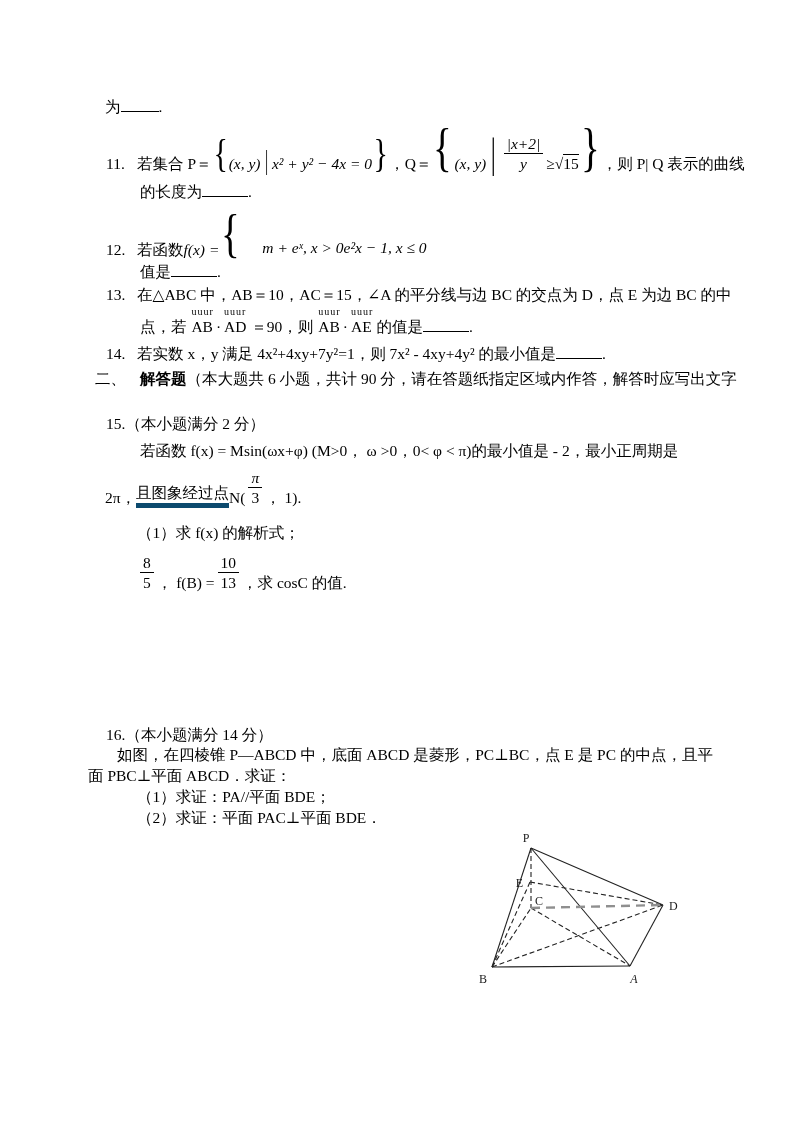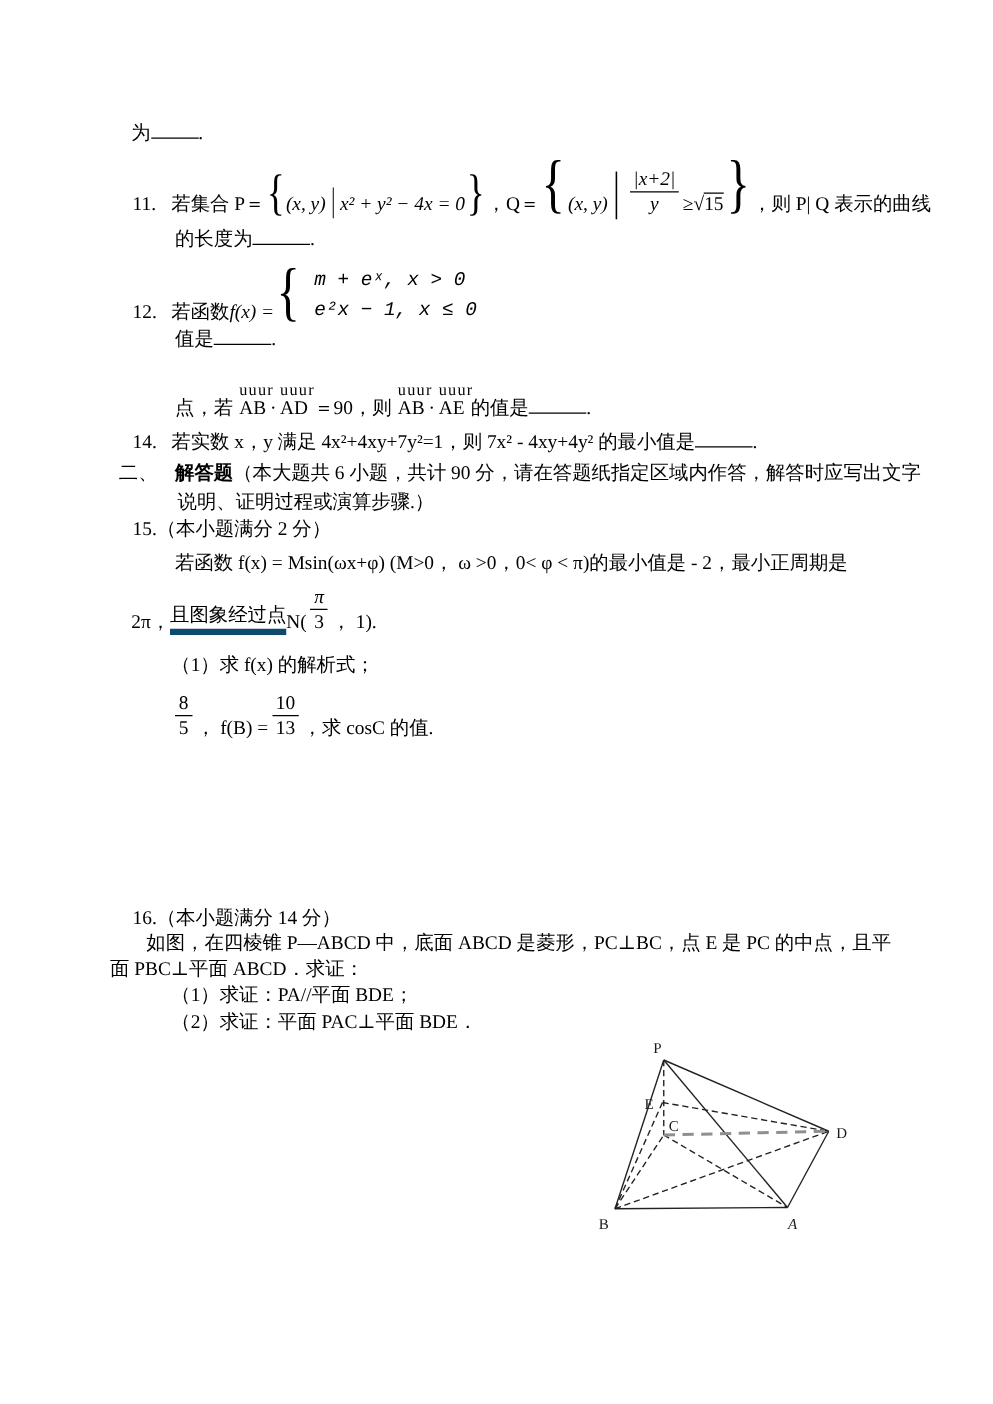--- a/index.html
+++ b/index.html
@@ -15,25 +15,25 @@
   .blank { display:inline-block; width:46px; height:14px; border-bottom:1px solid #000; }
   .blank.sm { width:38px; }
   .math { font-style:italic; }
   .frac { display:inline-block; text-align:center; vertical-align:middle; line-height:1.1; margin:2px 3px; }
   .frac .fn { display:block; border-bottom:1px solid #000; padding:0 3px 1px 3px; }
   .frac .fd { display:block; padding-top:1px; }
   .brace { font-size:40px; font-weight:300; line-height:1; display:inline-block; transform:scaleX(.75); margin:0 -1px; }
   .brace.b52 { font-size:52px; }
   .tbar { font-size:27px; font-weight:200; line-height:1; display:inline-block; margin:0 3px; transform:scaleX(.6); }
   .tbar.t42 { font-size:42px; }
-  .cases { display:inline-flex; flex-direction:column; line-height:1.55; margin-left:9px;font-family:Liberation Mono, monospace; }
+  .cases { display:inline-flex; flex-direction:row; line-height:1.55; margin-left:20px; }
   .sqrt { white-space:nowrap; }
   .sqrt .rtext { border-top:1px solid #000; padding-top:0;margin-top:34px; }
   .vec { position:relative; display:inline-block; margin:0 1px; }
-  .vec .arr { position:absolute; top:-8px; left:0; width:100%; text-align:left; font-size:13px; letter-spacing:1px; line-height:8px; }
+  .vec .arr { position:absolute; top:-8px; left:0; width:100%; text-align:left; font-size:10px; letter-spacing:1px; line-height:8px; }
   .uline { border-bottom:5px solid #0c4a6e; padding-bottom:0; }
   .bold { font-weight:bold; }
   .dot { margin:0 2px; }
   svg text { font-family:"Liberation Serif","DejaVu Serif",serif; font-size:12px; fill:#1a1a1a; }
   svg text.it { font-style:italic; }
 </style>
 </head>
 <body>
 
 <div class="page">
@@ -78,37 +78,37 @@
     <span class="cases">
       <span class="math">m + eˣ, x &gt; 0</span>
       <span class="math">e²x − 1, x ≤ 0</span>
     </span>
   </div>
 
   <div class="ln" style="top:261px;left:140px">
     <span>值是</span><span class="blank"></span><span>.</span>
   </div>
 
+  <div class="ln" style="top:284px;left:106px">
+    <span class="num">13.</span><span>在△ABC 中，AB＝10，AC＝15，∠A 的平分线与边 BC 的交点为 D，点 E 为边 BC 的中</span>
+  </div>
   <div class="ln" style="top:316px;left:140px">
     <span>点，若</span>
     <span class="vec"><span class="arr">uuur</span><span>AB</span></span><span class="dot">·</span><span class="vec"><span class="arr">uuur</span><span>AD</span></span>
     <span>＝90，则</span>
     <span class="vec"><span class="arr">uuur</span><span>AB</span></span><span class="dot">·</span><span class="vec"><span class="arr">uuur</span><span>AE</span></span>
     <span>的值是</span><span class="blank"></span><span>.</span>
   </div>
 
   <div class="ln" style="top:343px;left:106px">
     <span class="num">14.</span><span>若实数 x，y 满足 4x²+4xy+7y²=1，则 7x² - 4xy+4y² 的最小值是</span><span class="blank"></span><span>.</span>
   </div>
 
   <div class="ln" style="top:368px;left:95px">
     <span class="numw">二、</span><span class="bold">解答题</span><span>（本大题共 6 小题，共计 90 分，请在答题纸指定区域内作答，解答时应写出文字</span>
-  </div>
-  <div class="ln" style="top:391px;left:142px">
-    <span>说明、证明过程或演算步骤.）</span>
   </div>
 
   <div class="ln" style="top:413px;left:106px">
     <span>15.（本小题满分 2 分）</span>
   </div>
   <div class="ln" style="top:440px;left:140px">
     <span>若函数 f(x) = Msin(ωx+φ) (M&gt;0， ω &gt;0，0&lt; φ &lt; π)的最小值是 - 2，最小正周期是</span>
   </div>
   <div class="ln row" style="top:470px;left:105px;height:38px">
     <span>2π，</span>

